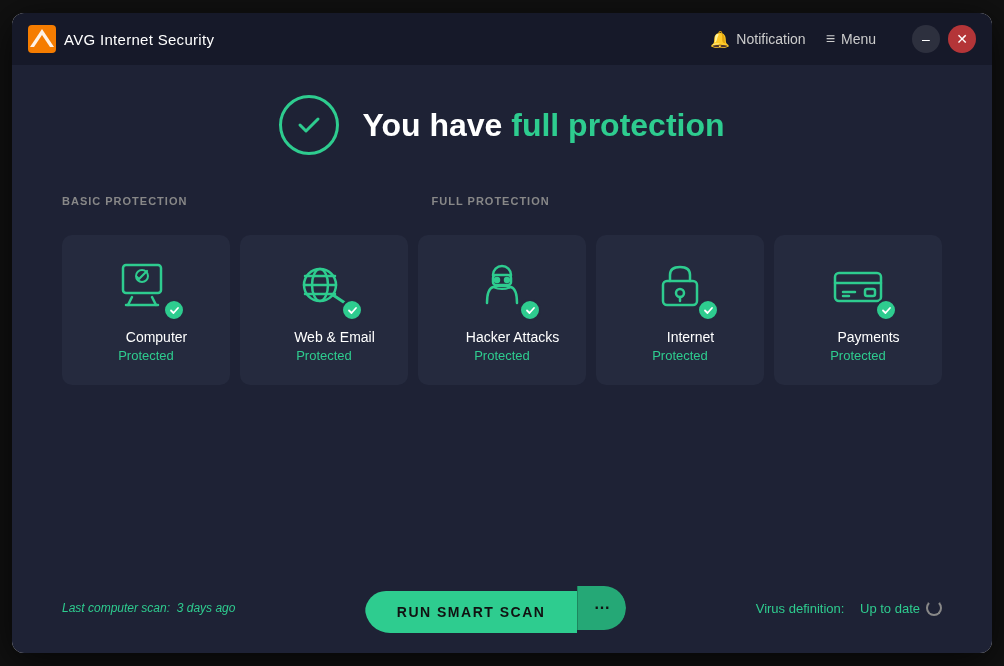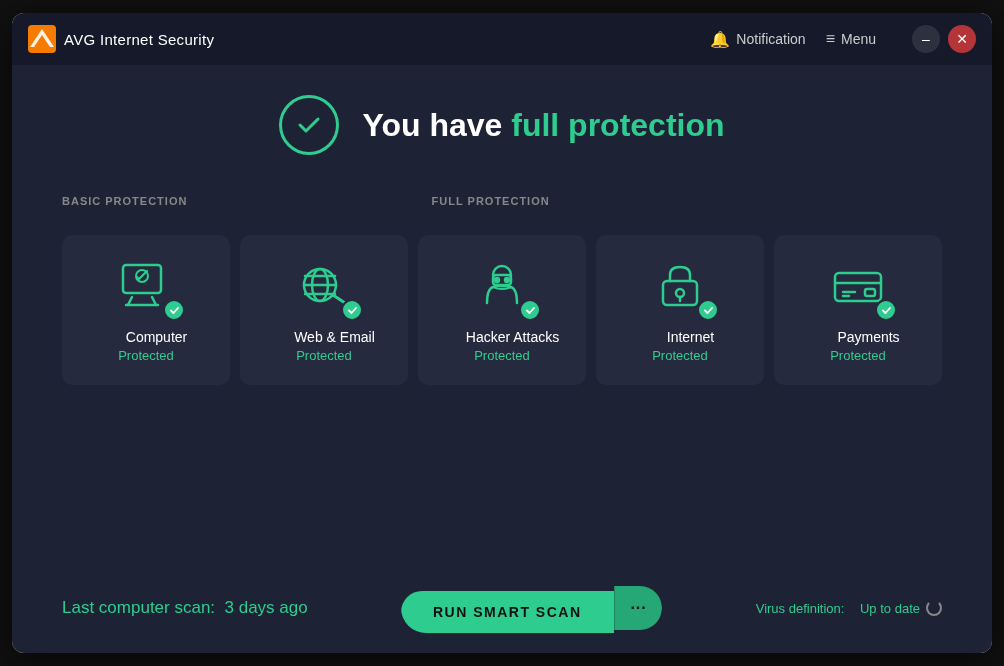--- a/index.html
+++ b/index.html
@@ -256,22 +256,23 @@
     .bottom-bar {
       width: 100%;
       display: flex;
       align-items: center;
       justify-content: space-between;
       margin-top: auto;
       padding-top: 20px;
     }
 
     .last-scan {
-      font-size: 17px;
+      font-size: 12px;
       color: #888;
+      font-style: italic;
     }
 
     .last-scan span {
       color: #2ecc8f;
     }
 
     .scan-btn-group {
       display: flex;
       align-items: center;
       border-radius: 30px;

